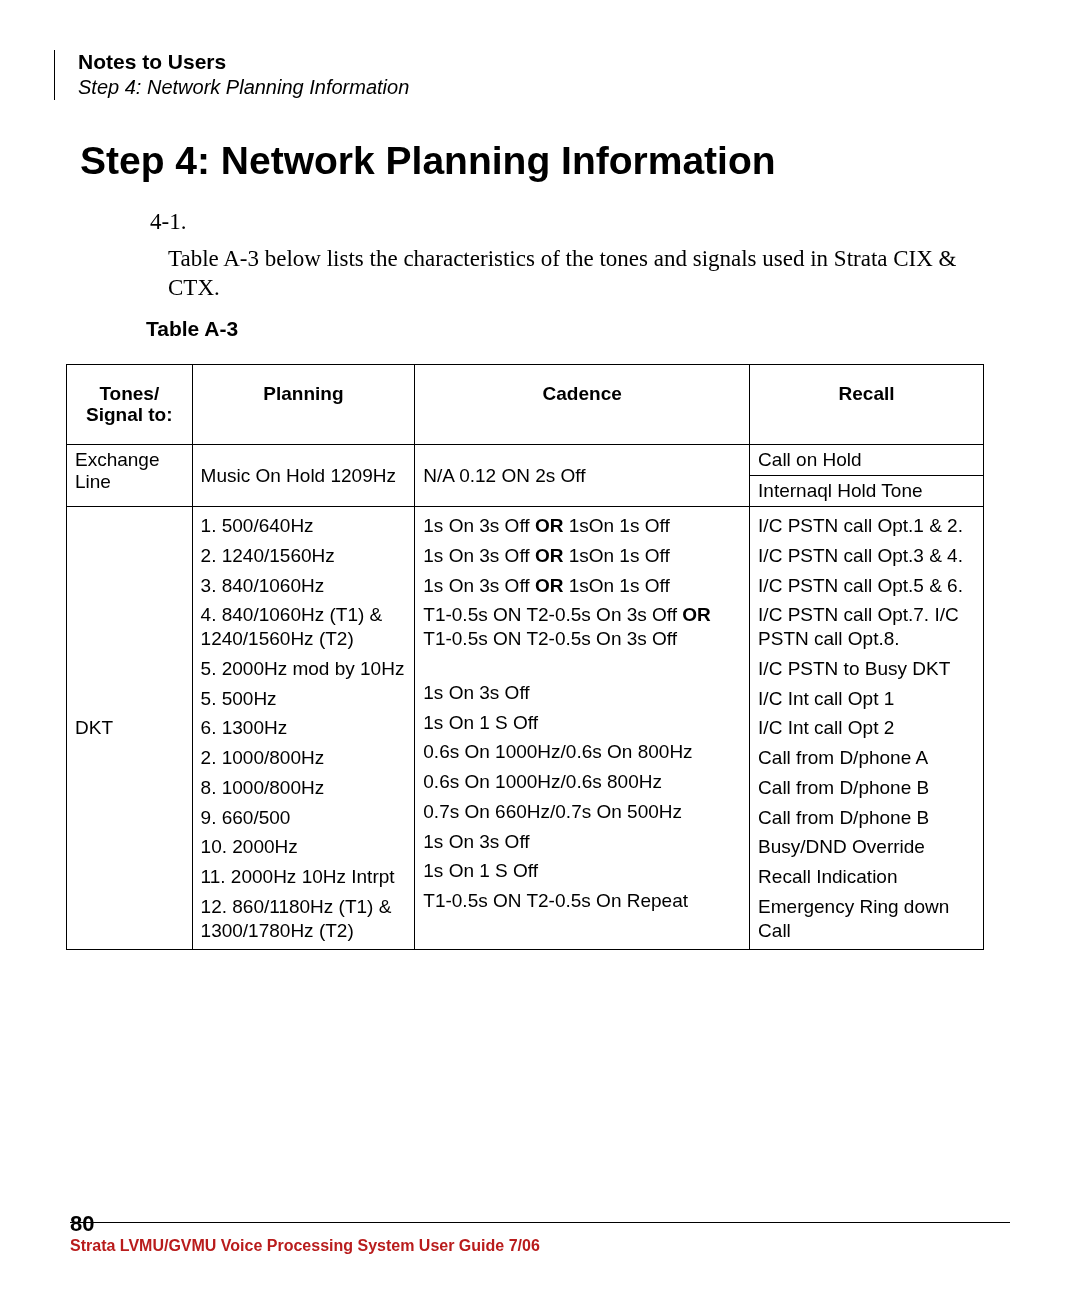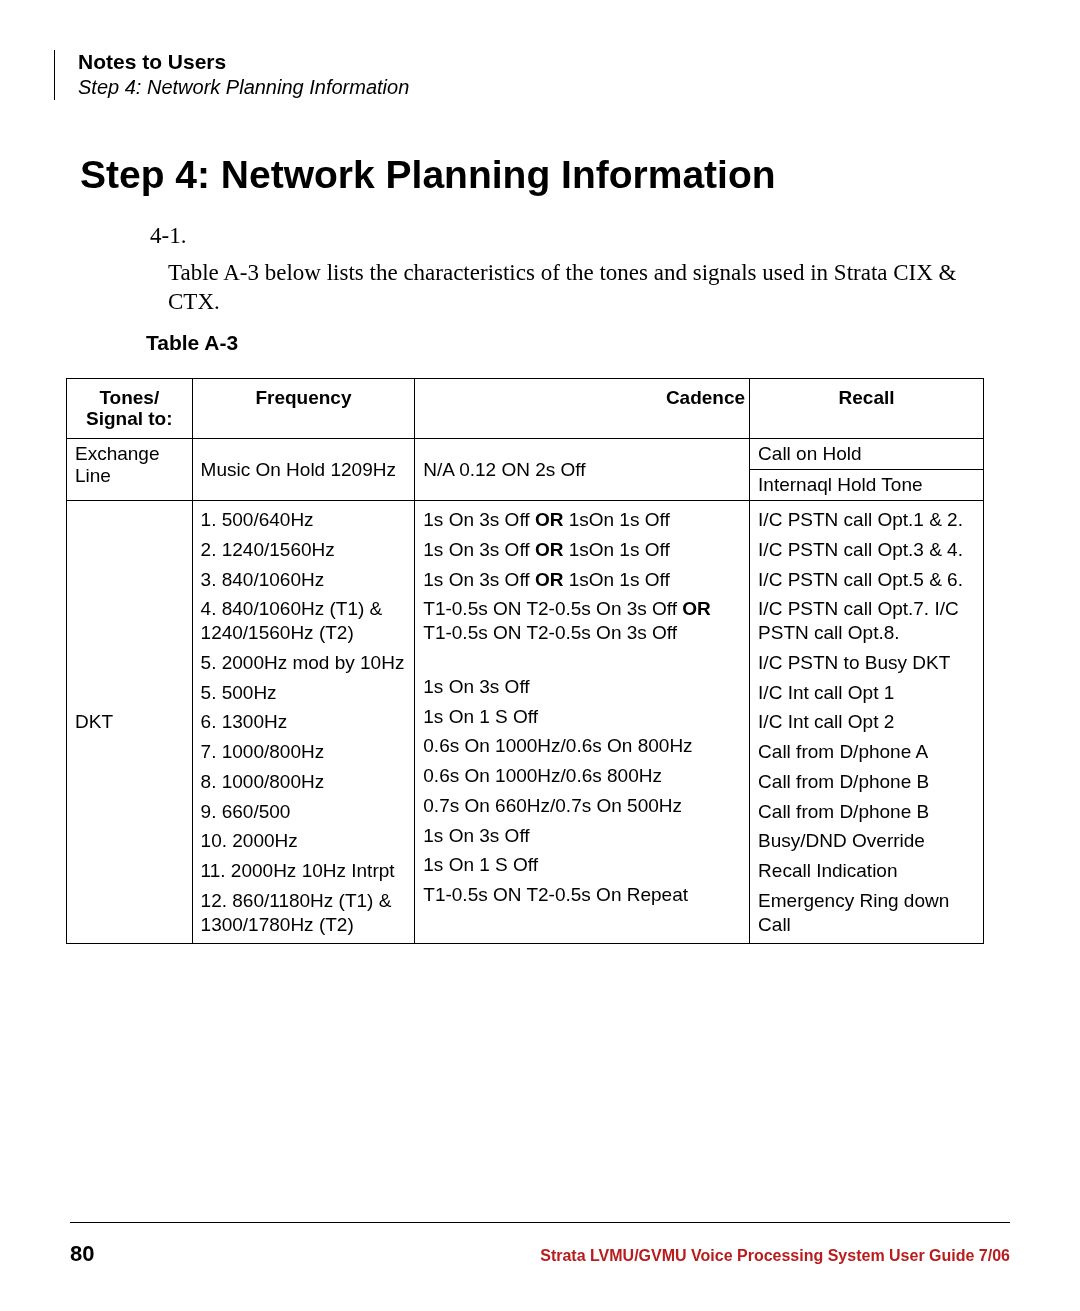--- a/index.html
+++ b/index.html
@@ -15,21 +15,21 @@
     .left-rule {
       position: absolute;
       top: 50px;
       left: 54px;
       width: 1px;
       height: 50px;
       background: #000;
     }
     .header-block {
       padding-left: 18px;
-      margin-bottom: 54px;
+      margin-bottom: 40px;
     }
     .header-bold {
       font-size: 21px;
       font-weight: bold;
     }
     .header-italic {
       font-size: 20px;
       font-style: italic;
       margin-top: 2px;
     }
@@ -71,49 +71,50 @@
       border: 1px solid #000;
       padding: 4px 8px;
       font-size: 19px;
       vertical-align: top;
       text-align: left;
     }
     th {
       text-align: center;
       font-weight: bold;
       line-height: 1.2;
-      padding: 8px 4px;
+      padding: 18px 4px;
     }
     th.header-tall { line-height: 1.15; }
     .col-signal { width: 128px; }
     .col-freq { width: 232px; }
-    .col-cadence { width: 356px; text-align: right; }
+    .col-cadence { width: 356px; }
     .col-meaning { width: 246px; }
     td.vcenter { vertical-align: middle; }
     .freq-list div, .cad-list div, .mean-list div {
       padding: 3px 0;
       line-height: 1.25;
     }
     .cad-row-gap { height: 24px; }
     hr.footer-rule {
       position: absolute;
       bottom: 88px;
       left: 70px;
       width: 940px;
       border: none;
       border-top: 1.5px solid #000;
     }
     .footer {
       position: absolute;
-      bottom: 44px;
+      bottom: 56px;
       left: 70px;
       width: 940px;
       display: flex;
-      justify-content: space-between;
+      justify-content: flex-end;
       align-items: baseline;
+      flex-direction: column;
     }
     .page-num { font-size: 22px; font-weight: bold; }
     .footer-right { font-size: 16px; font-weight: bold; color: #b91c1c; }
   </style>
 </head>
 <body>
 
 <div class="left-rule"></div>
 <div class="header-block">
   <div class="header-bold">Notes to Users</div>
@@ -130,21 +131,21 @@
 
 <div class="table-caption">Table A-3</div>
 
 <table>
   <thead>
     <tr>
       <th class="col-signal header-tall">
         <span>Tones/</span><br>
         <span>Signal to:</span>
       </th>
-      <th class="col-freq">Frequency</th>
+      <th class="col-freq">Planning</th>
       <th class="col-cadence">Cadence</th>
       <th class="col-meaning">Recall</th>
     </tr>
   </thead>
   <tbody>
     <tr>
       <td rowspan="2" class="vcenter" style="vertical-align:top;margin-left:16px;">Exchange Line</td>
       <td rowspan="2" class="vcenter">Music On Hold 1209Hz</td>
       <td rowspan="2" class="vcenter">N/A 0.12 ON 2s Off</td>
       <td>Call on Hold</td>
@@ -157,21 +158,21 @@
       <td class="vcenter">DKT</td>
       <td>
         <div class="freq-list">
           <div>1. 500/640Hz</div>
           <div>2. 1240/1560Hz</div>
           <div>3. 840/1060Hz</div>
           <div>4. 840/1060Hz (T1) &amp; 1240/1560Hz (T2)</div>
           <div>5. 2000Hz mod by 10Hz</div>
           <div>5. 500Hz</div>
           <div>6. 1300Hz</div>
-          <div>7. 1000/800Hz</div>
+          <div>2. 1000/800Hz</div>
           <div>8. 1000/800Hz</div>
           <div>9. 660/500</div>
           <div>10. 2000Hz</div>
           <div>11. 2000Hz 10Hz Intrpt</div>
           <div>12. 860/1180Hz (T1) &amp; 1300/1780Hz (T2)</div>
         </div>
       </td>
       <td>
         <div class="cad-list">
           <div><span>1s On 3s Off </span><b>OR</b><span> 1sOn 1s Off</span></div>

